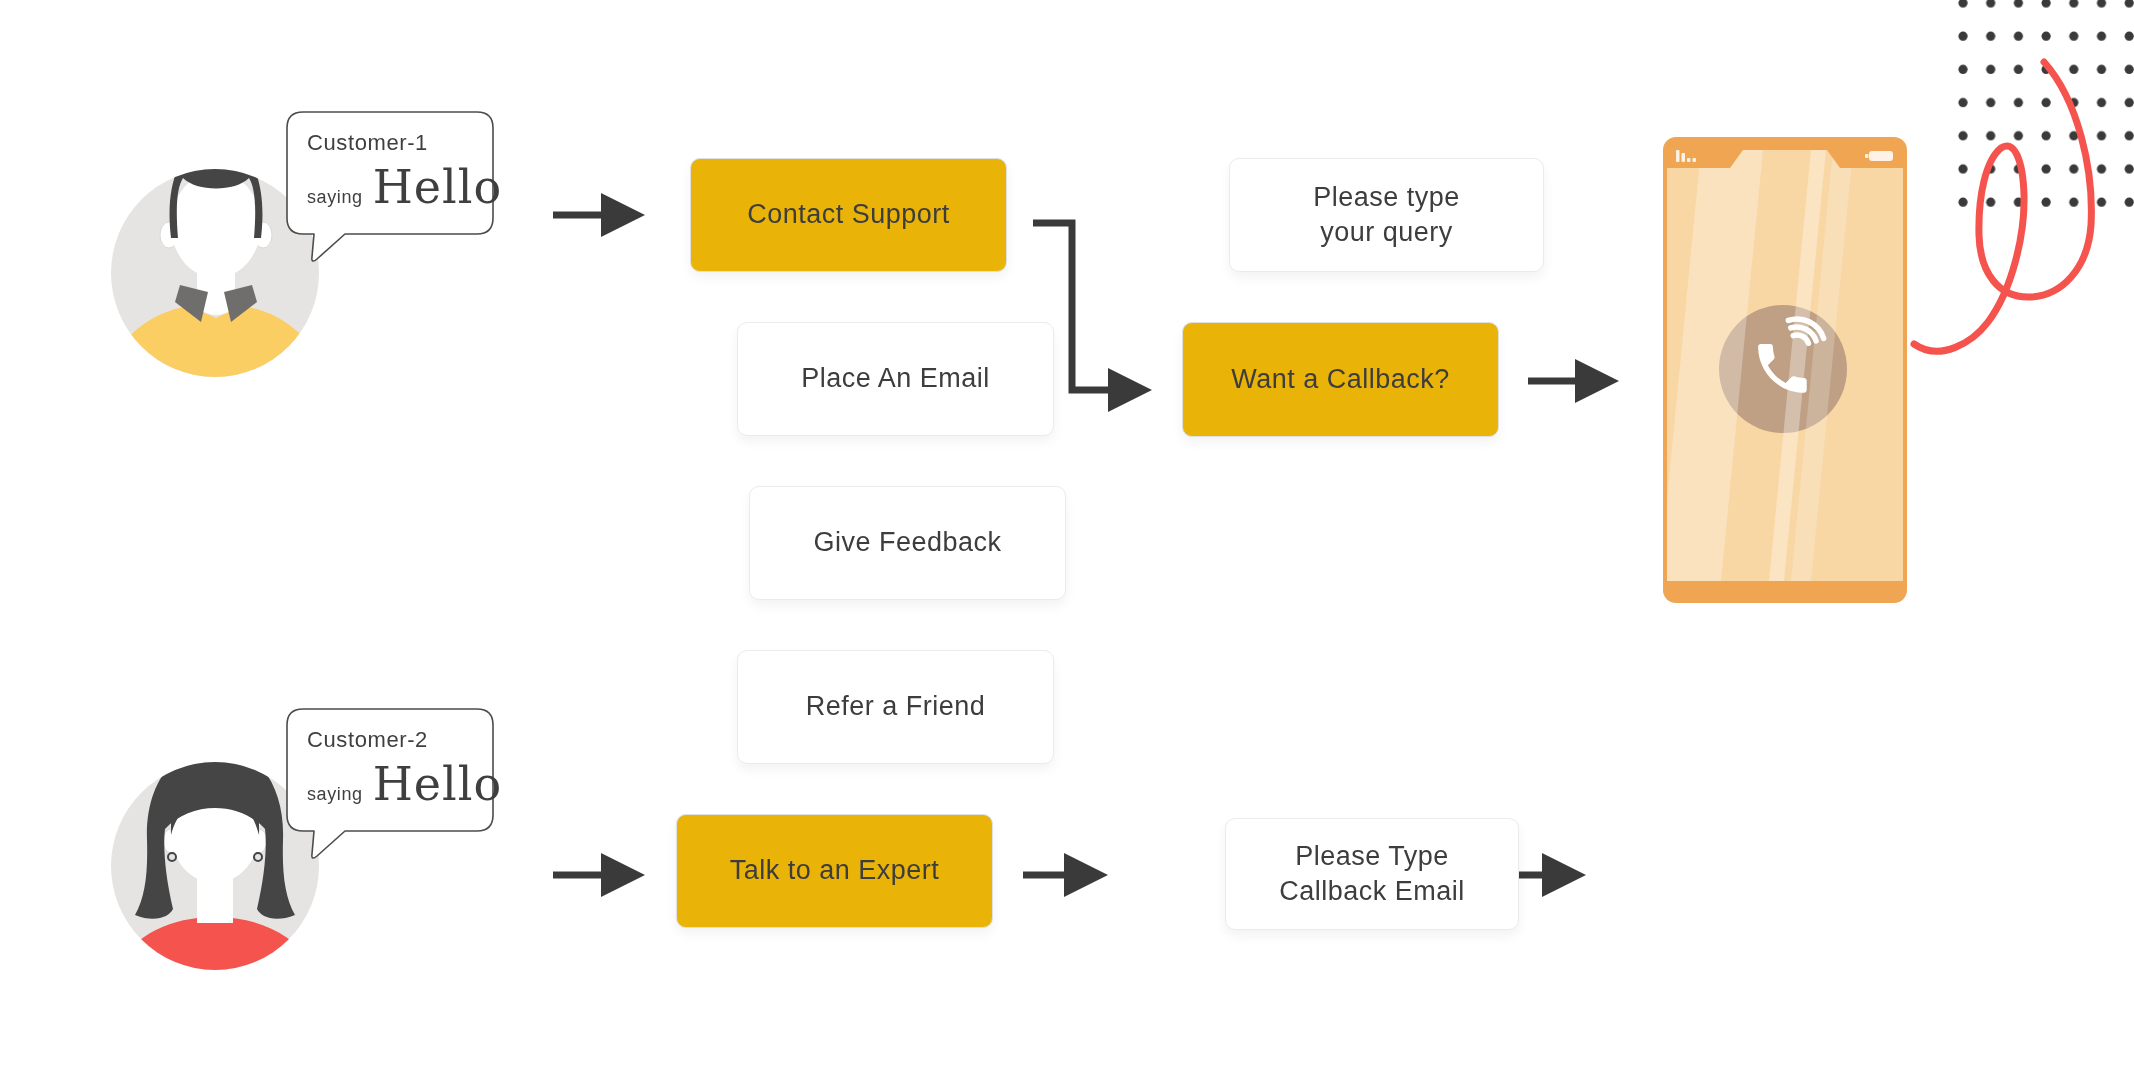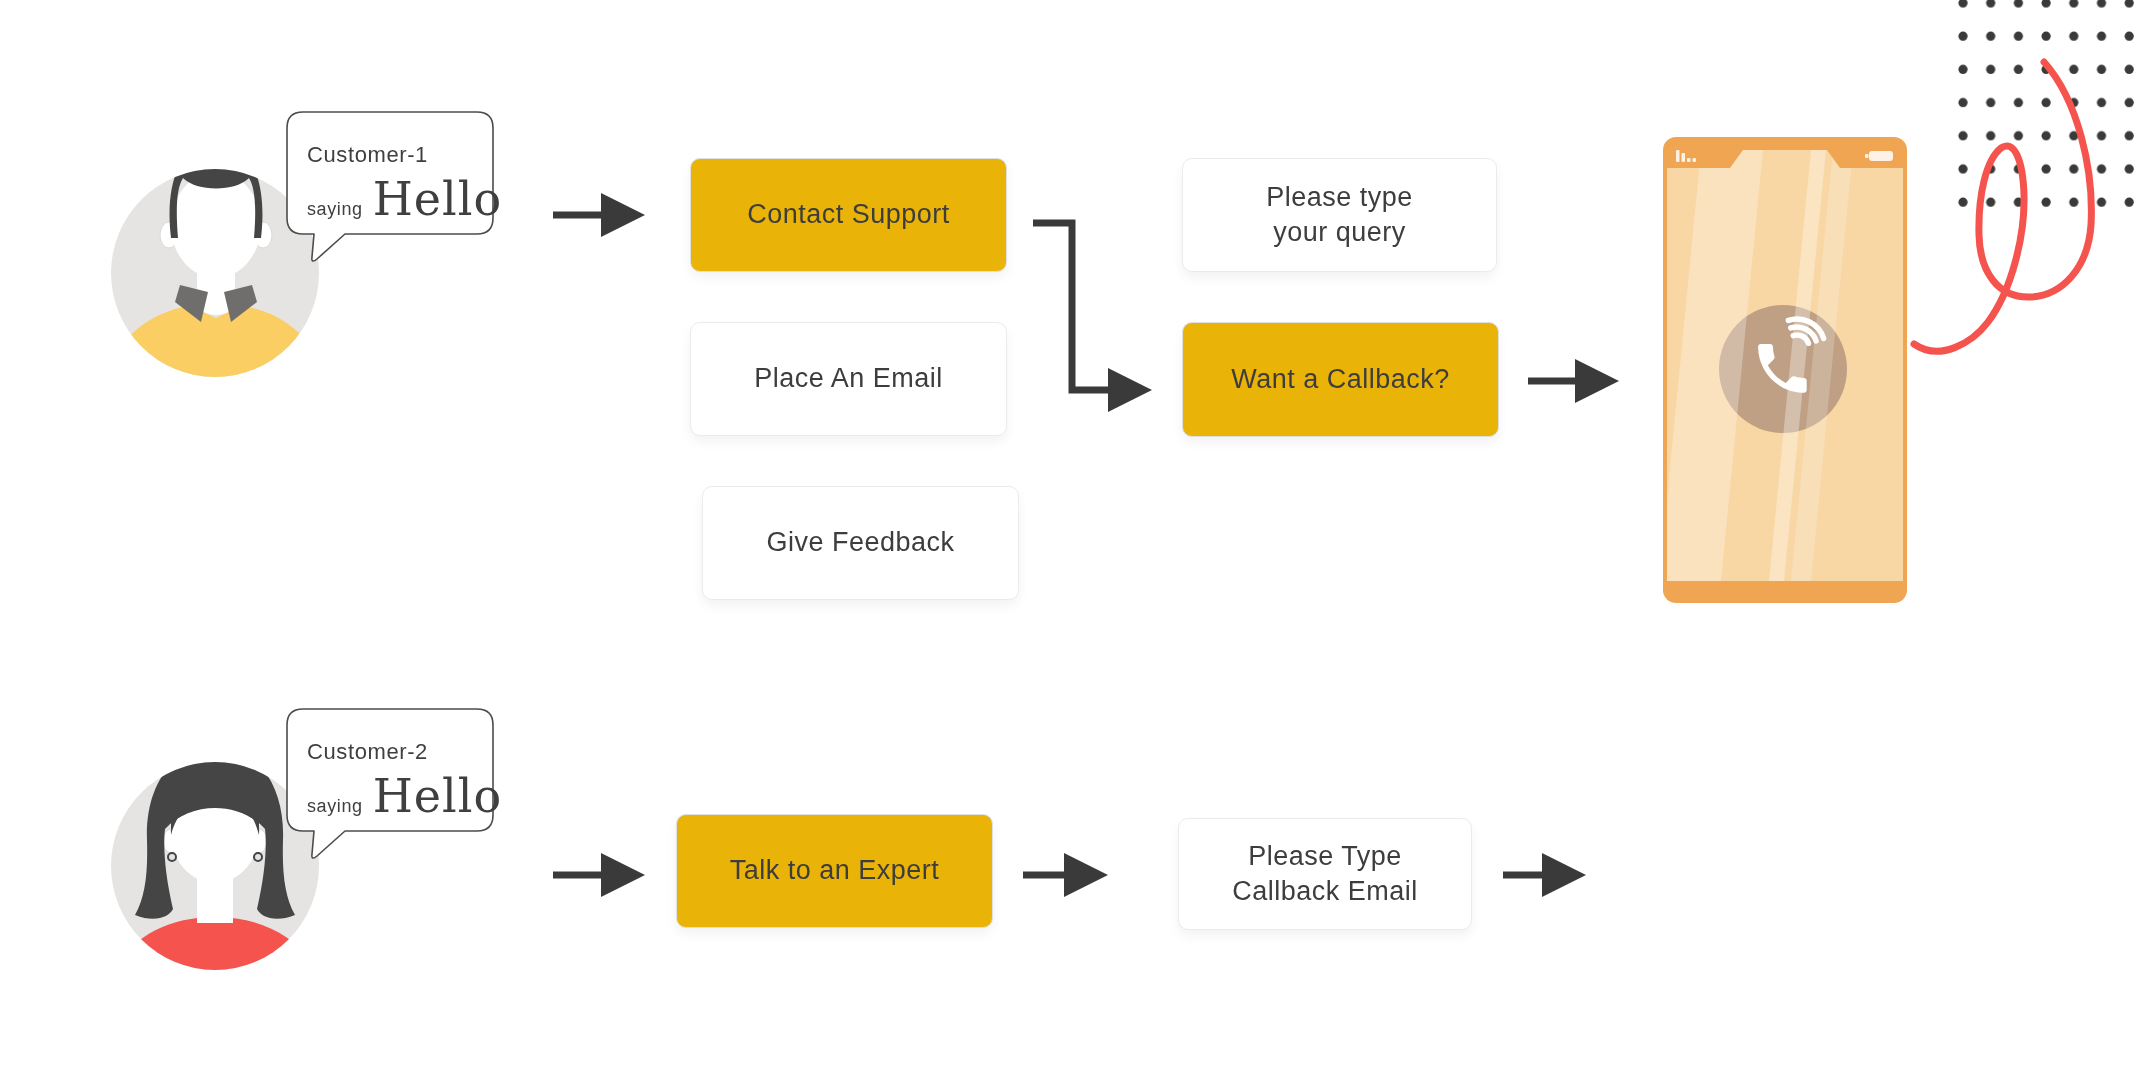--- a/index.html
+++ b/index.html
@@ -8,36 +8,36 @@
     overflow:hidden;font-family:"Liberation Sans",sans-serif;
   }
   .layer{position:absolute;left:0;top:0;pointer-events:none;}
 
   
   .flow-box{
     position:absolute;display:flex;flex-direction:column;align-items:center;justify-content:center;
     border-radius:10px;font-size:27px;letter-spacing:.5px;color:#3d3d3d;line-height:1.3;
     text-align:center;box-shadow:0 6px 12px rgba(0,0,0,.05);
   }
-  .flow-box.plain{background:#ffffff;border:1.5px solid #edebe9;}
+  .flow-box.plain{background:#ffffff;border:1.5px solid #edebe9;margin-left:47px;}
   .flow-box.highlight{background:#eab308;border:1.5px solid #e1e0de;}
 
   [data-name="option-contact-support"]{left:690px;top:158px;width:315px;height:112px;}
   [data-name="option-place-order"]   {left:690px;top:322px;width:315px;height:112px;}
   [data-name="option-give-feedback"] {left:702px;top:486px;width:315px;height:112px;}
   [data-name="option-refer-friend"]  {left:690px;top:650px;width:315px;height:112px;}
   [data-name="option-talk-expert"]   {left:676px;top:814px;width:315px;height:112px;}
   [data-name="prompt-type-query"]    {left:1182px;top:158px;width:313px;height:112px;}
   [data-name="prompt-want-callback"] {left:1182px;top:322px;width:315px;height:113px;}
   [data-name="prompt-business-email"]{left:1178px;top:818px;width:292px;height:110px;}
   [data-name="result-experts-contact"]{left:1666px;top:818px;width:357px;height:110px;}
 
   
   .bubble-svg{position:absolute;width:214px;height:160px;}
-  .bubble-text{position:absolute;width:180px;color:#3f3f3f;margin-top:12px;}
+  .bubble-text{position:absolute;width:180px;color:#3f3f3f;}
   .cust-line{font-size:22px;letter-spacing:.6px;}
   .saying-row{display:flex;align-items:baseline;gap:10px;margin-top:4px;}
   .saying-row .saying{font-size:18px;letter-spacing:.6px;}
   .saying-row .hello{font-family:"DejaVu Serif",serif;font-size:46px;letter-spacing:1px;}
 
   
   .avatar-svg{position:absolute;width:220px;height:250px;}
   .phone-svg{position:absolute;left:1663px;top:137px;width:244px;height:466px;}
 </style>
 </head>
@@ -159,20 +159,23 @@
 
   <div class="flow-box highlight" data-name="option-contact-support">
     <span data-name="box-label-line">Contact Support</span>
   </div>
   <div class="flow-box plain" data-name="option-place-order">
     <span data-name="box-label-line">Place An Email</span>
   </div>
   <div class="flow-box plain" data-name="option-give-feedback">
     <span data-name="box-label-line">Give Feedback</span>
   </div>
+  <div class="flow-box plain" data-name="option-refer-friend">
+    <span data-name="box-label-line">Refer a Friend</span>
+  </div>
   <div class="flow-box highlight" data-name="option-talk-expert">
     <span data-name="box-label-line">Talk to an Expert</span>
   </div>
   <div class="flow-box plain" data-name="prompt-type-query">
     <span data-name="box-label-line">Please type</span>
     <span data-name="box-label-line">your query</span>
   </div>
   <div class="flow-box highlight" data-name="prompt-want-callback">
     <span data-name="box-label-line">Want a Callback?</span>
   </div>

